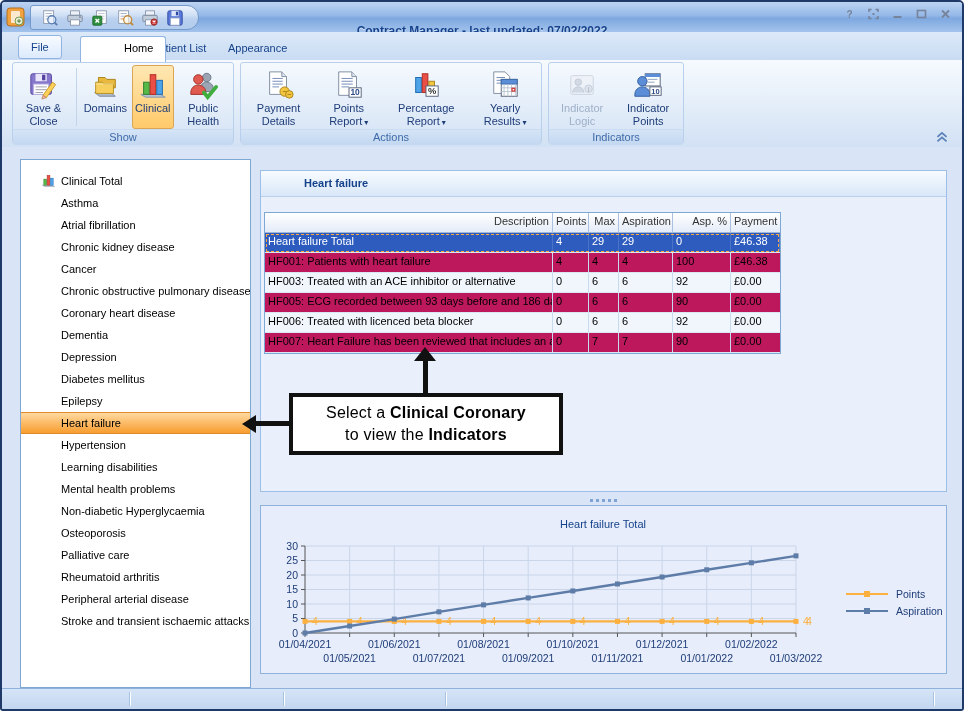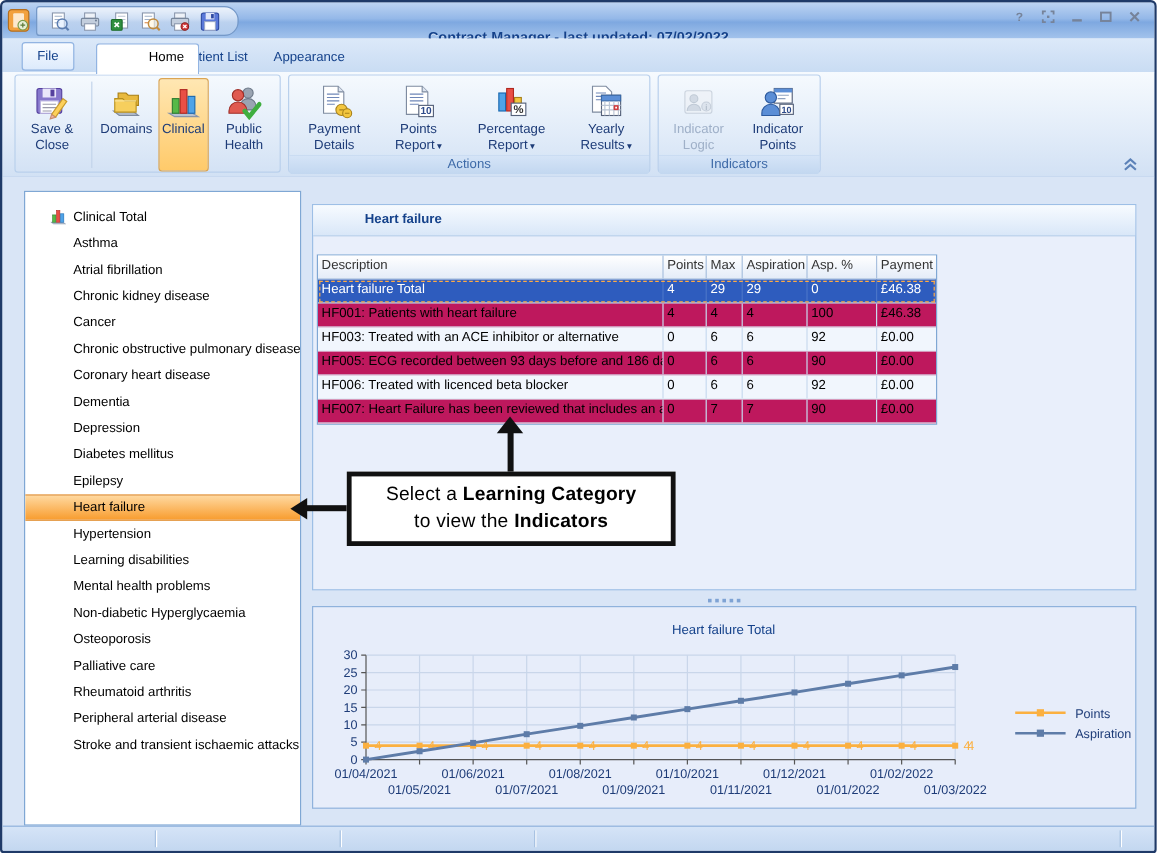--- a/index.html
+++ b/index.html
@@ -66,21 +66,21 @@
   .results-header{height:25px;line-height:25px;padding-left:43px;font-weight:bold;color:#15428b;
     background:linear-gradient(180deg,#f7fbff,#d9e7f8);border-bottom:1px solid #b9d0ec;cursor:default;}
   .itable{position:absolute;left:3px;top:41px;width:517px;background:#fff;
     border:1px solid #7fa7d4;box-sizing:border-box;}
   .tr{display:grid;grid-template-columns:288px 36px 30px 54px 58px 1fr;height:19px;}
   .tr>div{box-sizing:border-box;padding:2px 3px 0 3px;white-space:nowrap;overflow:hidden;
     border-right:1px solid #c8daef;}
   .tr>div:last-child{border-right:none;}
   .thead{background:linear-gradient(180deg,#ffffff,#e4ecf8);color:#333;
     border-bottom:1px solid #9db8da;cursor:pointer;}
-  .thead>div{border-right:1px solid #a9c0de;}
+  .thead>div{border-right:1px solid #a9c0de;text-align:right;}
   .trow{cursor:pointer;border-bottom:1px solid #dbe6f4;}
   .trow.green{background:#be185d;}
   .trow.blue{background:#f1f6fd;}
   .trow.selrow{background:#2e5cbe;color:#fff;outline:1px dashed #ffaa44;outline-offset:-2px;}
   .trow.selrow>div{border-right:1px solid #4a74c8;}
   
   .callout{position:absolute;left:287px;top:246px;width:274px;height:62px;box-sizing:border-box;
     background:#fff;border:4px solid #111;display:flex;flex-direction:column;justify-content:center;
     align-items:center;font-size:16px;letter-spacing:.2px;line-height:1.35;cursor:default;}
   .callout b{font-weight:bold;}
@@ -241,20 +241,21 @@
                 <circle cx="20" cy="8" r="4.5" fill="#9aa4b2" stroke="#6c7888"></circle>
                 <path d="M13 20c0-4 3-7 7-7s7 3 7 7v3H13z" fill="#9aa4b2" stroke="#6c7888"></path>
                 <circle cx="11" cy="10" r="5" fill="#e05a50" stroke="#a02f28"></circle>
                 <path d="M3 24c0-4.5 3.5-8 8-8s8 3.5 8 8v2H3z" fill="#e05a50" stroke="#a02f28"></path>
                 <path d="M17 24l4 5 9-11" stroke="#3fae3f" stroke-width="4" fill="none" stroke-linecap="round"></path>
               </svg>
             </span>
             <span class="lbl">Public Health</span>
           </div>
         </div>
+        <div class="glabel">Show</div>
       </div>
       <div class="rgroup" style="left: 238px; width: 302px;">
         <div class="btnrow">
           <div class="rbtn">
             <span class="icon">
               <svg viewBox="0 0 32 32">
                 <path d="M6 2h13l5 5v19H6z" fill="#fff" stroke="#7e8ba0"></path>
                 <path d="M19 2v5h5" fill="#dce4f0" stroke="#7e8ba0"></path>
                 <path d="M9 9h11M9 12h11M9 15h11M9 18h7" stroke="#6f87b8"></path>
                 <circle cx="22" cy="23" r="5" fill="#f3c63e" stroke="#a8821a"></circle>
@@ -432,21 +433,21 @@
             <div>£0.00</div>
           </div>
         </div>
     </div>
 
     <div class="arrow-up-head"></div>
     <div class="ar arrow-up-line"></div>
     <div class="arrow-left-head"></div>
     <div class="ar arrow-left-line"></div>
     <div class="callout">
-      <div><span>Select a </span><b>Learning Category</b></div>
+      <div><span>Select a </span><b>Clinical Coronary</b></div>
       <div><span>to view the </span><b>Indicators</b></div>
     </div>
 
     <div class="splitter">
       <i></i>
         <i></i>
         <i></i>
         <i></i>
         <i></i>
     </div>

